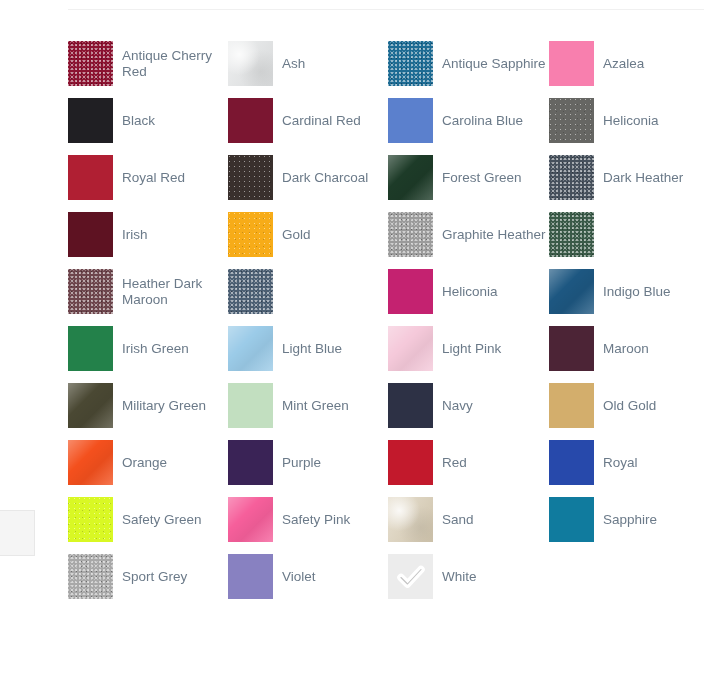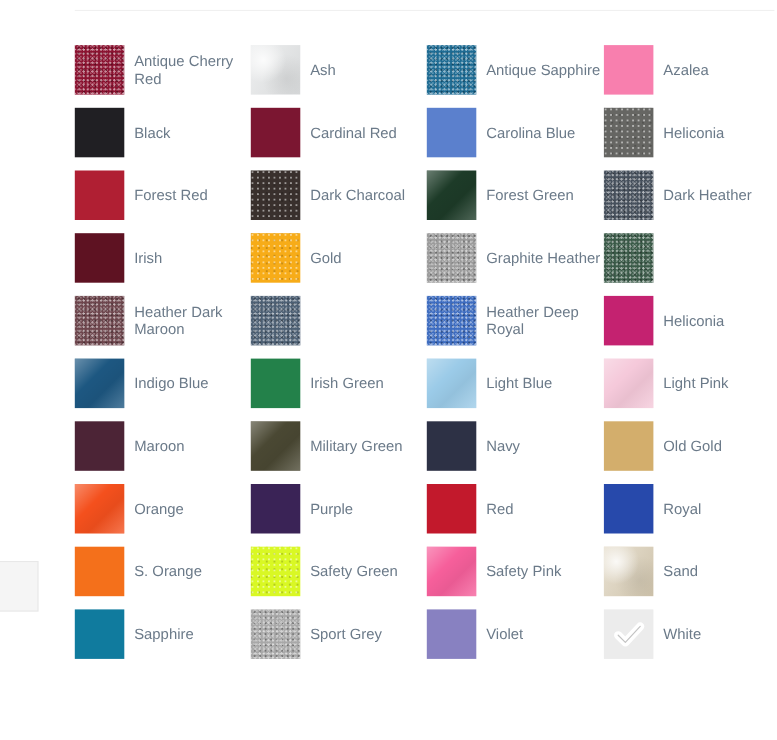--- a/index.html
+++ b/index.html
@@ -133,21 +133,21 @@
       <div class="swatch-option">
         <div class="swatch-chip " style="background-color: rgb(91, 128, 205);"></div>
         <span class="swatch-label">Carolina Blue</span>
       </div>
       <div class="swatch-option">
         <div class="swatch-chip tex-speckle" style="background-color: rgb(102, 102, 99);"></div>
         <span class="swatch-label">Heliconia</span>
       </div>
       <div class="swatch-option">
         <div class="swatch-chip " style="background-color: rgb(176, 31, 51);"></div>
-        <span class="swatch-label">Forest Red</span>
+        <span class="swatch-label">Royal Red</span>
       </div>
       <div class="swatch-option">
         <div class="swatch-chip tex-speckle" style="background-color: rgb(57, 48, 45);"></div>
         <span class="swatch-label">Dark Charcoal</span>
       </div>
       <div class="swatch-option">
         <div class="swatch-chip tex-sheen" style="background-color: rgb(29, 59, 40);"></div>
         <span class="swatch-label">Forest Green</span>
       </div>
       <div class="swatch-option">
@@ -170,24 +170,20 @@
         <div class="swatch-chip tex-heather" style="background-color: rgb(58, 90, 72);"></div>
       </div>
       <div class="swatch-option">
         <div class="swatch-chip tex-heather" style="background-color: rgb(109, 69, 76);"></div>
         <span class="swatch-label">Heather Dark Maroon</span>
       </div>
       <div class="swatch-option">
         <div class="swatch-chip tex-heather" style="background-color: rgb(76, 95, 115);"></div>
       </div>
       <div class="swatch-option">
-        <div class="swatch-chip tex-heather" style="background-color: rgb(61, 108, 192);"></div>
-        <span class="swatch-label">Heather Deep Royal</span>
-      </div>
-      <div class="swatch-option">
         <div class="swatch-chip " style="background-color: rgb(196, 34, 112);"></div>
         <span class="swatch-label">Heliconia</span>
       </div>
       <div class="swatch-option">
         <div class="swatch-chip tex-sheen" style="background-color: rgb(29, 87, 129);"></div>
         <span class="swatch-label">Indigo Blue</span>
       </div>
       <div class="swatch-option">
         <div class="swatch-chip " style="background-color: rgb(35, 129, 74);"></div>
         <span class="swatch-label">Irish Green</span>
@@ -202,20 +198,24 @@
       </div>
       <div class="swatch-option">
         <div class="swatch-chip " style="background-color: rgb(76, 36, 54);"></div>
         <span class="swatch-label">Maroon</span>
       </div>
       <div class="swatch-option">
         <div class="swatch-chip tex-sheen" style="background-color: rgb(74, 72, 51);"></div>
         <span class="swatch-label">Military Green</span>
       </div>
       <div class="swatch-option">
+        <div class="swatch-chip " style="background-color: rgb(194, 223, 192);"></div>
+        <span class="swatch-label">Mint Green</span>
+      </div>
+      <div class="swatch-option">
         <div class="swatch-chip " style="background-color: rgb(45, 49, 69);"></div>
         <span class="swatch-label">Navy</span>
       </div>
       <div class="swatch-option">
         <div class="swatch-chip " style="background-color: rgb(211, 174, 108);"></div>
         <span class="swatch-label">Old Gold</span>
       </div>
       <div class="swatch-option">
         <div class="swatch-chip tex-sheen" style="background-color: rgb(244, 80, 29);"></div>
         <span class="swatch-label">Orange</span>
@@ -224,24 +224,20 @@
         <div class="swatch-chip " style="background-color: rgb(58, 35, 86);"></div>
         <span class="swatch-label">Purple</span>
       </div>
       <div class="swatch-option">
         <div class="swatch-chip " style="background-color: rgb(194, 25, 44);"></div>
         <span class="swatch-label">Red</span>
       </div>
       <div class="swatch-option">
         <div class="swatch-chip " style="background-color: rgb(39, 73, 171);"></div>
         <span class="swatch-label">Royal</span>
-      </div>
-      <div class="swatch-option">
-        <div class="swatch-chip " style="background-color: rgb(244, 112, 27);"></div>
-        <span class="swatch-label">S. Orange</span>
       </div>
       <div class="swatch-option">
         <div class="swatch-chip tex-speckle" style="background-color: rgb(217, 248, 36);"></div>
         <span class="swatch-label">Safety Green</span>
       </div>
       <div class="swatch-option">
         <div class="swatch-chip tex-sheen" style="background-color: rgb(246, 95, 155);"></div>
         <span class="swatch-label">Safety Pink</span>
       </div>
       <div class="swatch-option">

